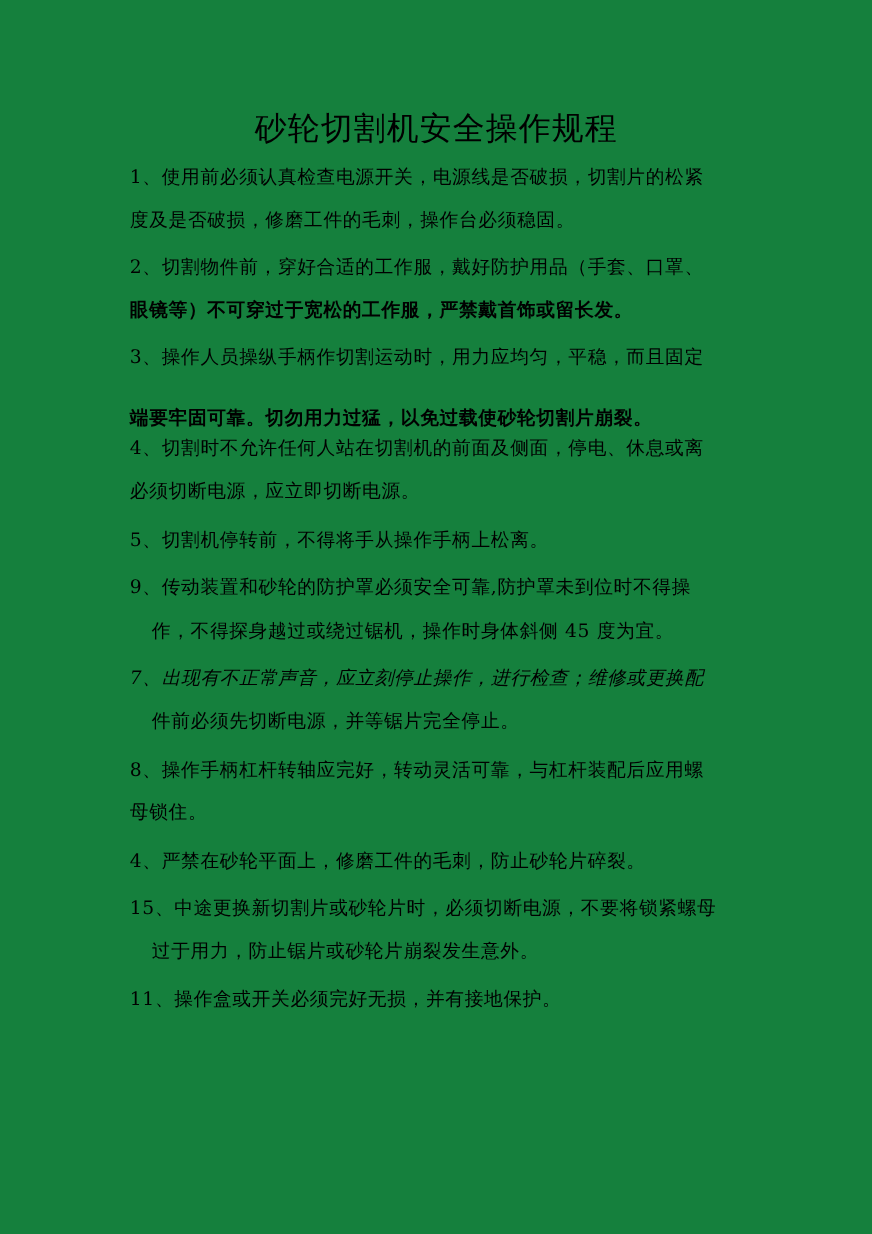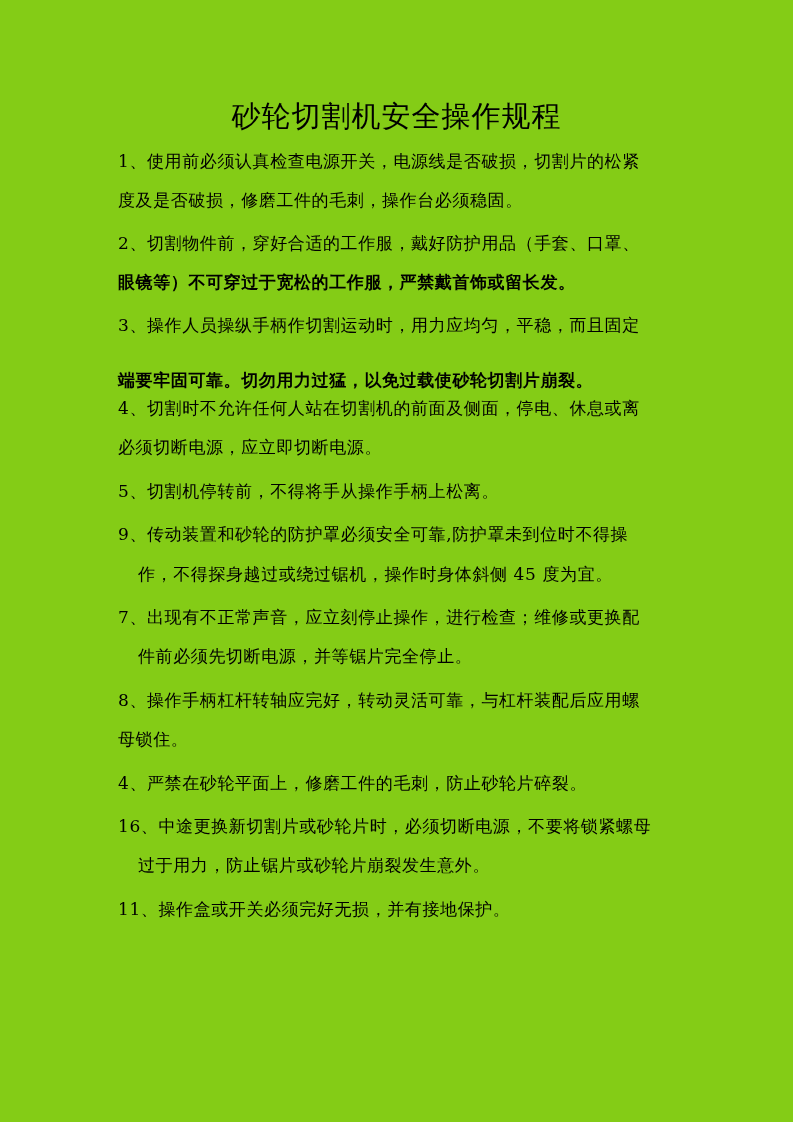--- a/index.html
+++ b/index.html
@@ -14,21 +14,21 @@
       overflow: hidden;
       font-family: "DejaVu Serif", "Liberation Serif", serif;
       color: #000000;
     }
     .page {
       position: absolute;
       left: 0;
       top: 0;
       width: 793px;
       height: 1122px;
-      background: #84cc16;
+      background: #15803d;
     }
     .title {
       position: absolute;
       left: 0;
       top: 96px;
       width: 793px;
       text-align: center;
       font-family: "DejaVu Sans", "Liberation Sans", sans-serif;
       font-size: 29px;
       line-height: 40px;
@@ -58,22 +58,22 @@
       <div class="line" style="top: 189px;">度及是否破损，修磨工件的毛刺，操作台必须稳固。</div>
       <div class="line" style="top: 232px;">2、切割物件前，穿好合适的工作服，戴好防护用品（手套、口罩、</div>
       <div class="line" style="top: 271px; font-weight: bold;">眼镜等）不可穿过于宽松的工作服，严禁戴首饰或留长发。</div>
       <div class="line" style="top: 314px;">3、操作人员操纵手柄作切割运动时，用力应均匀，平稳，而且固定</div>
       <div class="line" style="top: 369px; font-weight: bold;">端要牢固可靠。切勿用力过猛，以免过载使砂轮切割片崩裂。</div>
       <div class="line" style="top: 397px;">4、切割时不允许任何人站在切割机的前面及侧面，停电、休息或离</div>
       <div class="line" style="top: 436px;">必须切断电源，应立即切断电源。</div>
       <div class="line" style="top: 480px;">5、切割机停转前，不得将手从操作手柄上松离。</div>
       <div class="line" style="top: 523px;">9、传动装置和砂轮的防护罩必须安全可靠,防护罩未到位时不得操</div>
       <div class="line indent" style="top: 563px;">作，不得探身越过或绕过锯机，操作时身体斜侧 45 度为宜。</div>
-      <div class="line" style="top: 606px;">7、出现有不正常声音，应立刻停止操作，进行检查；维修或更换配</div>
+      <div class="line" style="top: 606px; font-style: italic;">7、出现有不正常声音，应立刻停止操作，进行检查；维修或更换配</div>
       <div class="line indent" style="top: 645px;">件前必须先切断电源，并等锯片完全停止。</div>
       <div class="line" style="top: 689px;">8、操作手柄杠杆转轴应完好，转动灵活可靠，与杠杆装配后应用螺</div>
       <div class="line" style="top: 728px;">母锁住。</div>
       <div class="line" style="top: 772px;">4、严禁在砂轮平面上，修磨工件的毛刺，防止砂轮片碎裂。</div>
-      <div class="line" style="top: 815px;">16、中途更换新切割片或砂轮片时，必须切断电源，不要将锁紧螺母</div>
+      <div class="line" style="top: 815px;">15、中途更换新切割片或砂轮片时，必须切断电源，不要将锁紧螺母</div>
       <div class="line indent" style="top: 854px;">过于用力，防止锯片或砂轮片崩裂发生意外。</div>
       <div class="line" style="top: 898px;">11、操作盒或开关必须完好无损，并有接地保护。</div>
     </div>
 </div>
 
 </body></html>

